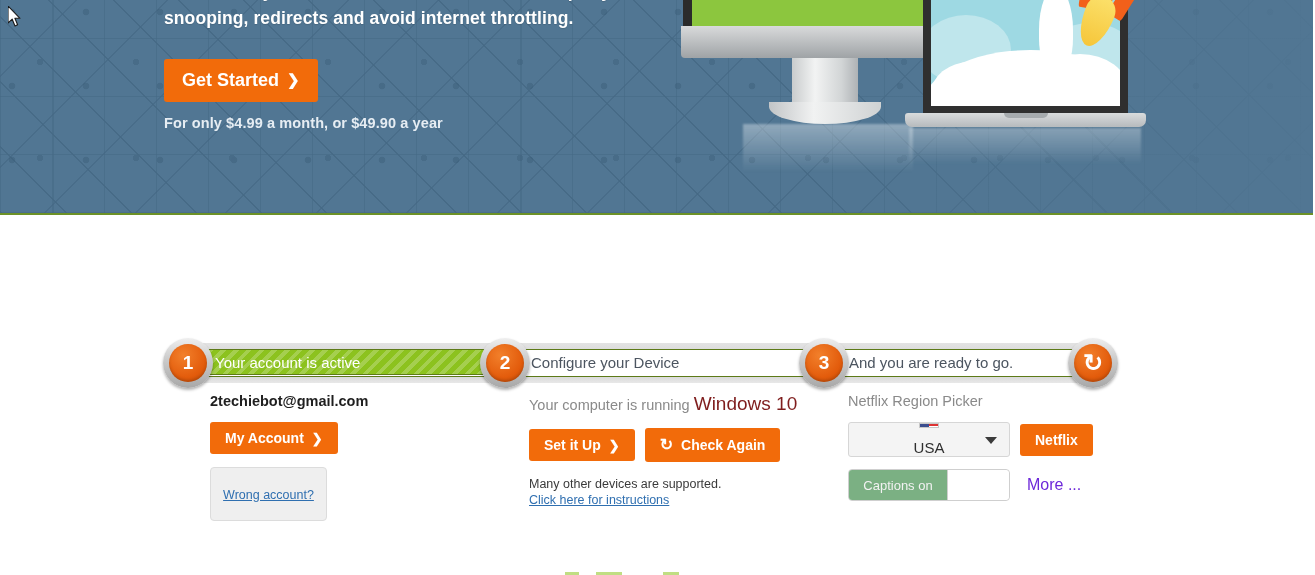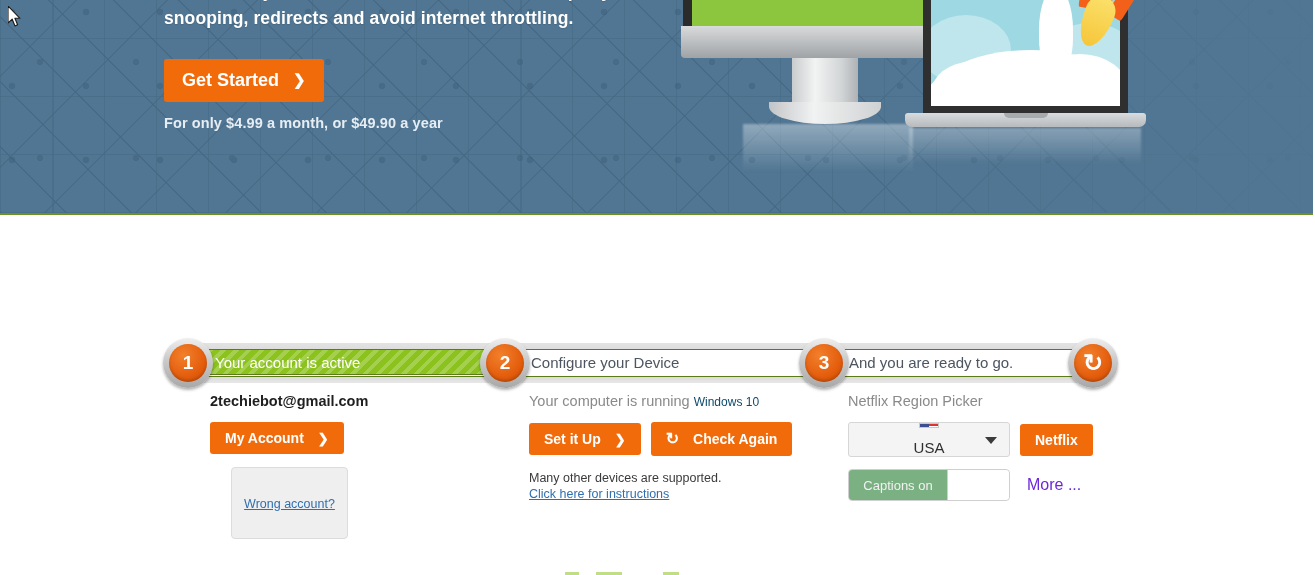--- a/index.html
+++ b/index.html
@@ -44,21 +44,21 @@
     background: linear-gradient(to right, rgba(81,118,147,0) 0%, rgba(81,118,147,.55) 60%, rgba(81,118,147,.85) 100%);
   }
 
   #heroCopy { position: absolute; left: 164px; top: -22px; width: 520px; }
   .hero-line {
     color:#ffffff; font-size:17.5px; font-weight:700; line-height:27px;
     letter-spacing:.1px; text-shadow:0 1px 1px rgba(0,0,0,.12);
   }
 
   .btn-orange {
-    display:inline-flex; align-items:center; gap:14px;
+    display:inline-flex; align-items:center; gap:8px;
     background:#f26b0a; color:#fff; border:0; border-radius:3px;
     font-family:"Liberation Sans", sans-serif; font-weight:700;
     cursor:pointer; line-height:1; white-space:nowrap;
   }
 
   #getStarted {
     position:absolute; left:164px; top:59px;
     font-size:18px; padding:12px 18px 13px 18px;
   }
   #getStarted .chev { font-size:15px; font-weight:700; transform:translateY(-1px); }
@@ -206,35 +206,34 @@
   }
   .node .inner.refresh { font-size:24px; }
 
   
   .col { position:absolute; top:393px; }
   #col1 { left:210px; }
   #col2 { left:529px; }
   #col3 { left:848px; }
 
   .col .subtitle { font-size:14.5px; color:#8a8a8a; margin:0 0 13px 0; white-space:nowrap; }
-  .col .subtitle .strongish { color:#0c4a6e; font-size:12px; }
+  .col .subtitle .strongish { color:#7f1d1d; font-size:19px; }
   #acctEmail { font-size:14.5px; color:#1f1f1f; margin:0 0 13px 0;font-weight:bold; }
 
   .btnrow { display:flex; gap:10px; align-items:center; }
 
   .btn-sm {
     font-size:14px; padding:9px 15px; border-radius:3px;
   }
   .btn-sm .chev { font-size:13px; }
 
   #wrongAccountWrap {
-    margin-top:13px; width:117px; padding:26px 0; text-align:center;
+    margin-top:13px; width:117px; padding:17px 0; text-align:center;
     background:#efefef; border:1px solid #dcdcdc; border-radius:4px;
     cursor:pointer;
-    margin-left:21px;
   }
   #wrongAccountWrap a { color:#2f6fb0; font-size:12.5px; text-decoration:underline; }
 
   #devicesNote { margin-top:14px; font-size:12.5px; color:#3a3a3a; line-height:16px; }
   #devicesNote a { display:block; color:#2f6fb0; text-decoration:underline; }
 
   .select {
     position:relative; width:162px; height:35px;
     background:#f4f4f4; border:1px solid #d6d6d6; border-radius:3px;
     display:flex; align-items:center; gap:11px; padding:0 11px;

